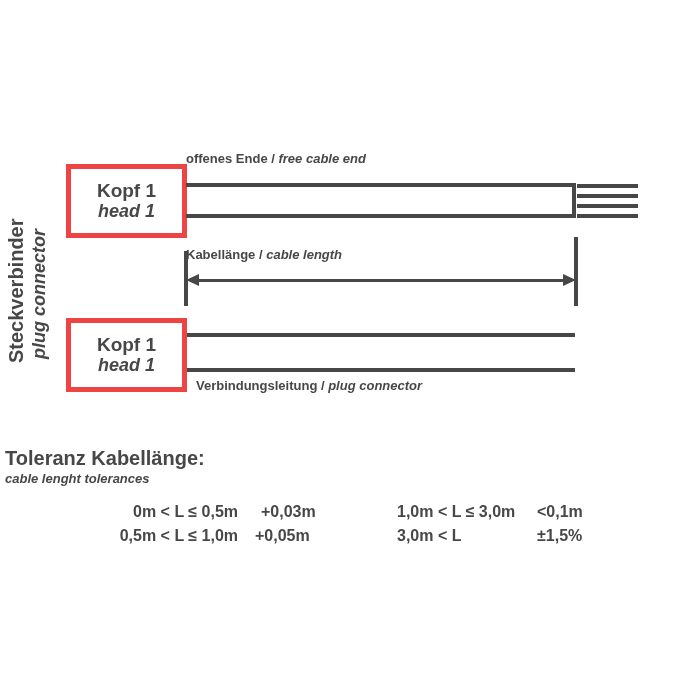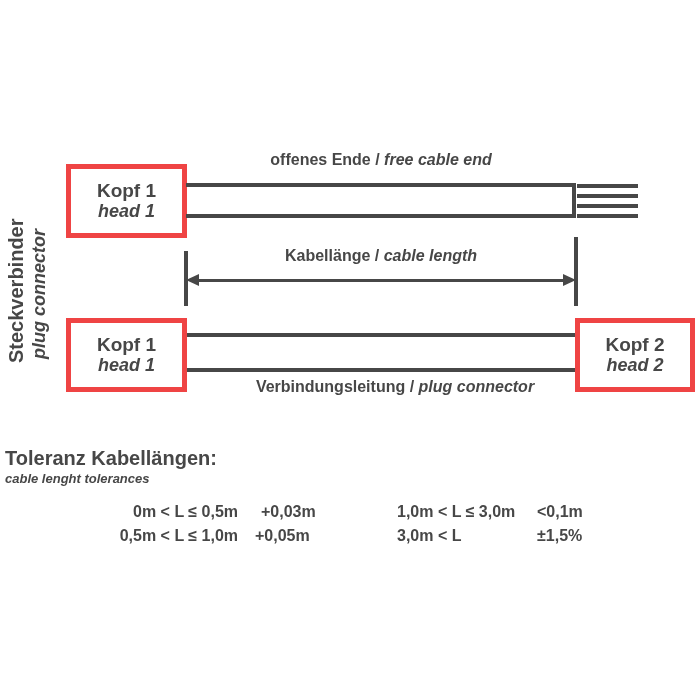--- a/index.html
+++ b/index.html
@@ -23,22 +23,21 @@
     align-items: center;
     justify-content: center;
     line-height: 1.08;
   }
   .head-box .de { font-weight: bold; font-size: 19px; }
   .head-box .en { font-weight: bold; font-style: italic; font-size: 18px; }
 
   
   .caption {
     font-weight: bold;
-    font-size: 16px;
-    text-align: center;
+    font-size: 13px;
     white-space: nowrap;
   }
   .caption .en { font-style: italic; }
 
   
   .cable-open {
     box-sizing: border-box;
     border: 4px solid #474747;
     border-left: none;
   }
@@ -107,33 +106,29 @@
   <div class="abs vline" style="left:574px; top:237px; width:4px; height:69px;"></div>
   <div class="abs hline" style="left:193px; top:279px; width:376px; height:3px;"></div>
   <div class="abs arrow-w" style="left:186px; top:274px;"></div>
   <div class="abs arrow-e" style="left:563px; top:274px;"></div>
 
   <div class="abs head-box" style="left:66px; top:318px; width:121px; height:74px;">
     <span class="de">Kopf 1</span>
     <span class="en">head 1</span>
   </div>
 
-  <div class="abs head-box" style="left:575px; top:318px; width:120px; height:74px;">
-    <span class="de">Kopf 2</span>
-    <span class="en">head 2</span>
-  </div>
 
   <div class="abs hline" style="left:187px; top:333px; width:388px; height:4px;"></div>
   <div class="abs hline" style="left:187px; top:368px; width:388px; height:4px;"></div>
 
   <div class="abs caption" style="left:196px; top:378px; width:398px;">
     <span class="de">Verbindungsleitung / </span><span class="en">plug connector</span>
   </div>
 
-  <div class="abs tol-title" style="left:5px; top:447px;">Toleranz Kabellängen:</div>
+  <div class="abs tol-title" style="left:5px; top:447px;">Toleranz Kabellänge:</div>
   <div class="abs tol-sub" style="left:5px; top:471px;">cable lenght tolerances</div>
 
   <div class="abs tol-cell tol-range-r" style="left:60px; top:503px; width:178px;">0m &lt; L ≤ 0,5m</div>
   <div class="abs tol-cell" style="left:261px; top:503px;">+0,03m</div>
   <div class="abs tol-cell tol-range-r" style="left:60px; top:527px; width:178px;">0,5m &lt; L ≤ 1,0m</div>
   <div class="abs tol-cell" style="left:255px; top:527px;">+0,05m</div>
 
   <div class="abs tol-cell" style="left:397px; top:503px;">1,0m &lt; L ≤ 3,0m</div>
   <div class="abs tol-cell" style="left:537px; top:503px;">&lt;0,1m</div>
   <div class="abs tol-cell" style="left:397px; top:527px;">3,0m &lt; L</div>

